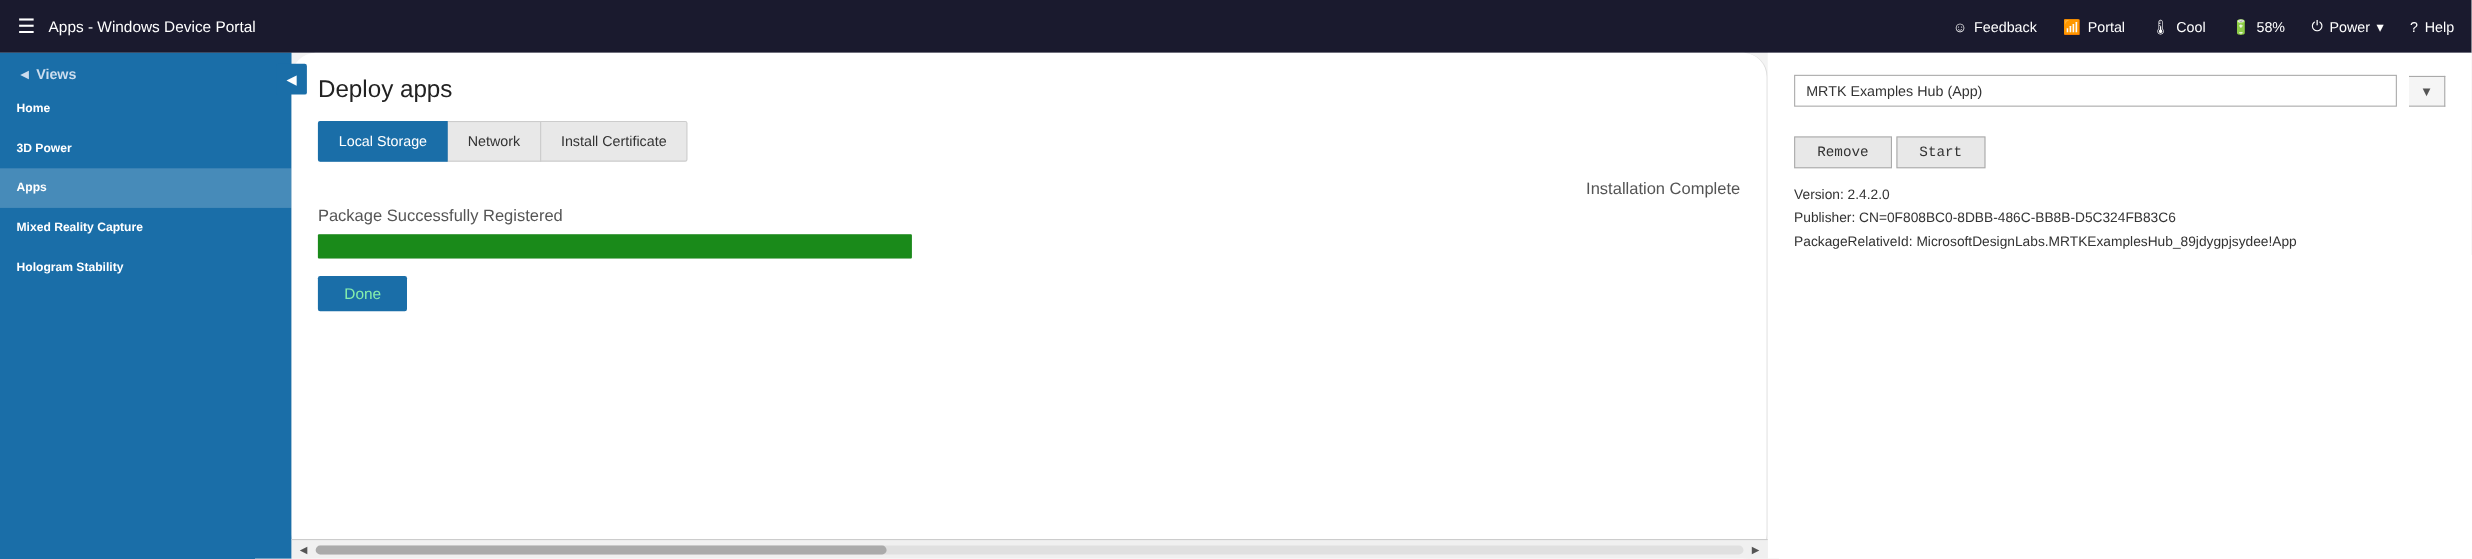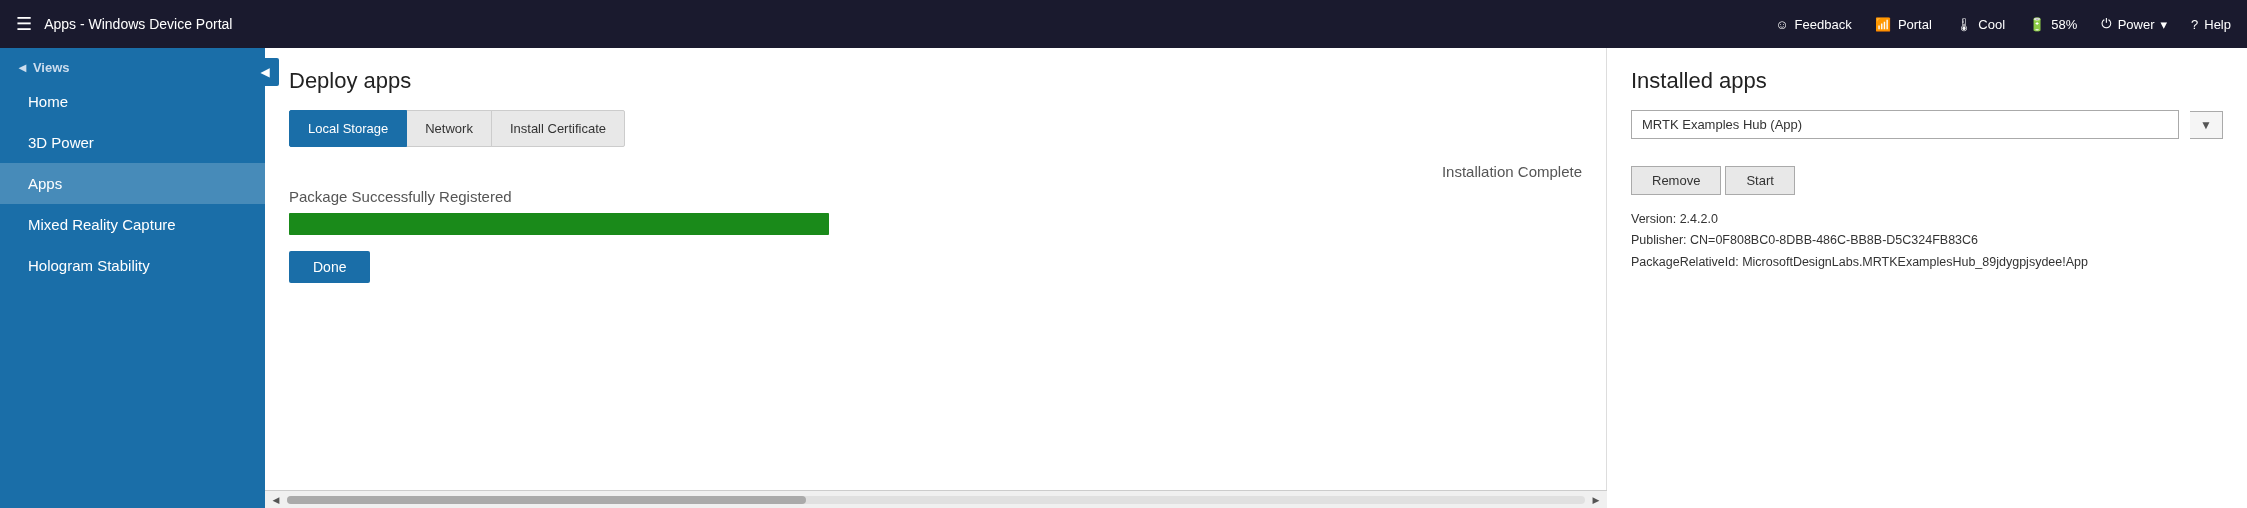--- a/index.html
+++ b/index.html
@@ -86,25 +86,25 @@
     .sidebar-views-header {
       padding: 12px 16px 6px 16px;
       font-size: 13px;
       font-weight: 600;
       color: #cde;
       display: flex;
       align-items: center;
       gap: 4px;
     }
     .sidebar-nav-item {
-      padding: 12px 28px;
-      color: #fff;
-      cursor: pointer;
-      font-size: 15px;
-      font-weight: 400;
+      padding: 12px 15px;
+      color: #fff;
+      cursor: pointer;
+      font-size: 11px;
+      font-weight: 700;
     }
     .sidebar-nav-item.active {
       background: rgba(255,255,255,0.2);
     }
 
     
     .content-area {
       display: flex;
       flex: 1;
       background: #f3f3f3;
@@ -112,20 +112,21 @@
     }
 
     
     .deploy-panel {
       flex: 1;
       background: #fff;
       padding: 20px 24px;
       border-right: 1px solid #ddd;
       overflow-y: auto;
       min-width: 0;
+      border-radius: 22px;
     }
     .panel-title {
       font-size: 22px;
       font-weight: 300;
       color: #222;
       margin-bottom: 16px;
     }
 
     
     .tabs {
@@ -170,21 +171,21 @@
       margin-bottom: 16px;
       border-radius: 1px;
     }
     .progress-bar-fill {
       height: 100%;
       background: #1a8a1a;
       border-radius: 1px;
     }
     .done-btn {
       background: #1a6ea8;
-      color: #ffffff;
+      color: #86efac;
       border: none;
       padding: 8px 24px;
       font-size: 14px;
       cursor: pointer;
       border-radius: 2px;
     }
 
     
     .scroll-area {
       position: absolute;
@@ -276,20 +277,21 @@
       gap: 4px;
       margin-bottom: 14px;
     }
     .action-btn {
       padding: 6px 20px;
       border: 1px solid #aaa;
       background: #e8e8e8;
       font-size: 13px;
       color: #333;
       cursor: pointer;
+      font-family: Liberation Mono, monospace;
     }
 
     
     .app-info {
       font-size: 12.5px;
       color: #333;
       line-height: 1.7;
       word-break: break-all;
     }
 
@@ -392,21 +394,20 @@
       <div class="scroll-area">
         <div class="scroll-left-arrow">◀</div>
         <div class="scrollbar-track">
           <div class="scrollbar-thumb"></div>
         </div>
         <div class="scroll-right-arrow">▶</div>
       </div>
     </div>
 
     <div class="installed-panel">
-      <h2 class="installed-panel-title">Installed apps</h2>
 
       <div class="app-select-container">
         <select class="app-select">
           <option>MRTK Examples Hub (App)</option>
         </select>
         <div class="select-arrow">▼</div>
       </div>
 
       <div class="action-buttons">
         <button class="action-btn">Remove</button>

